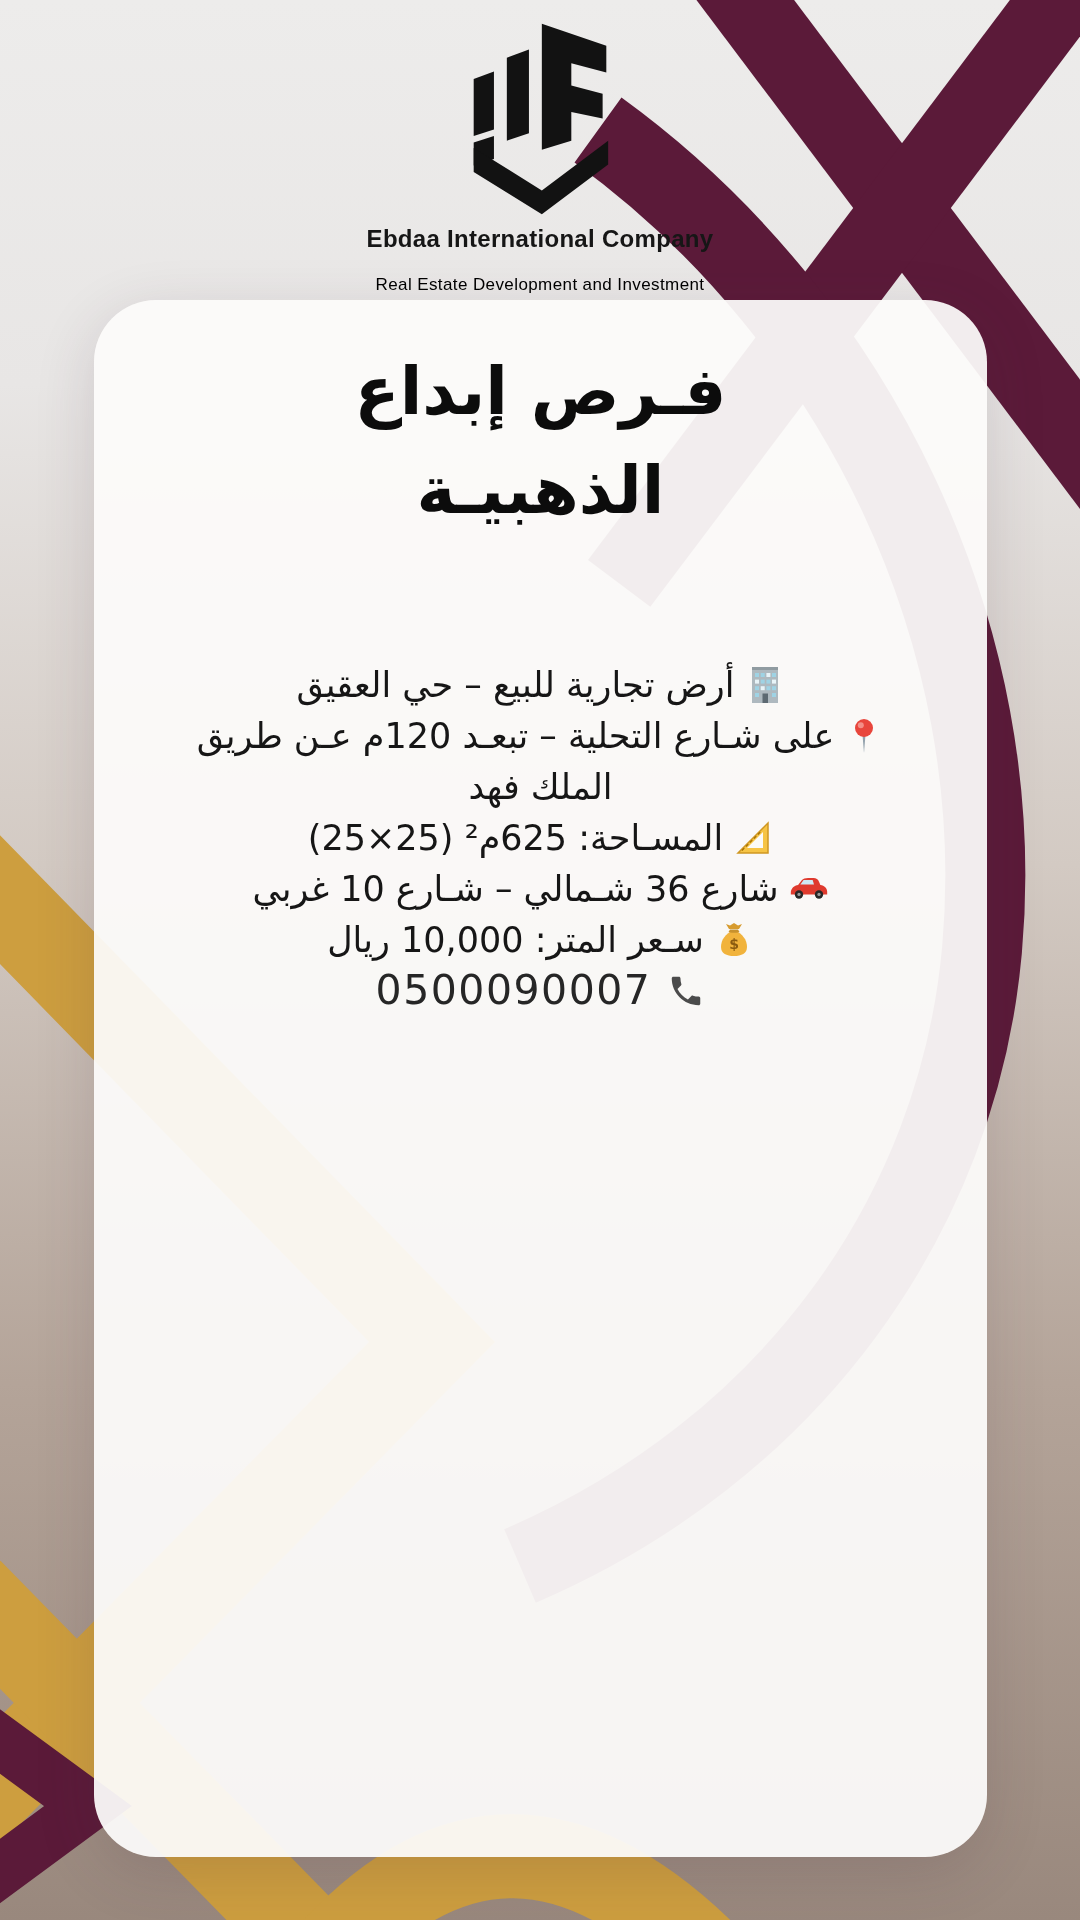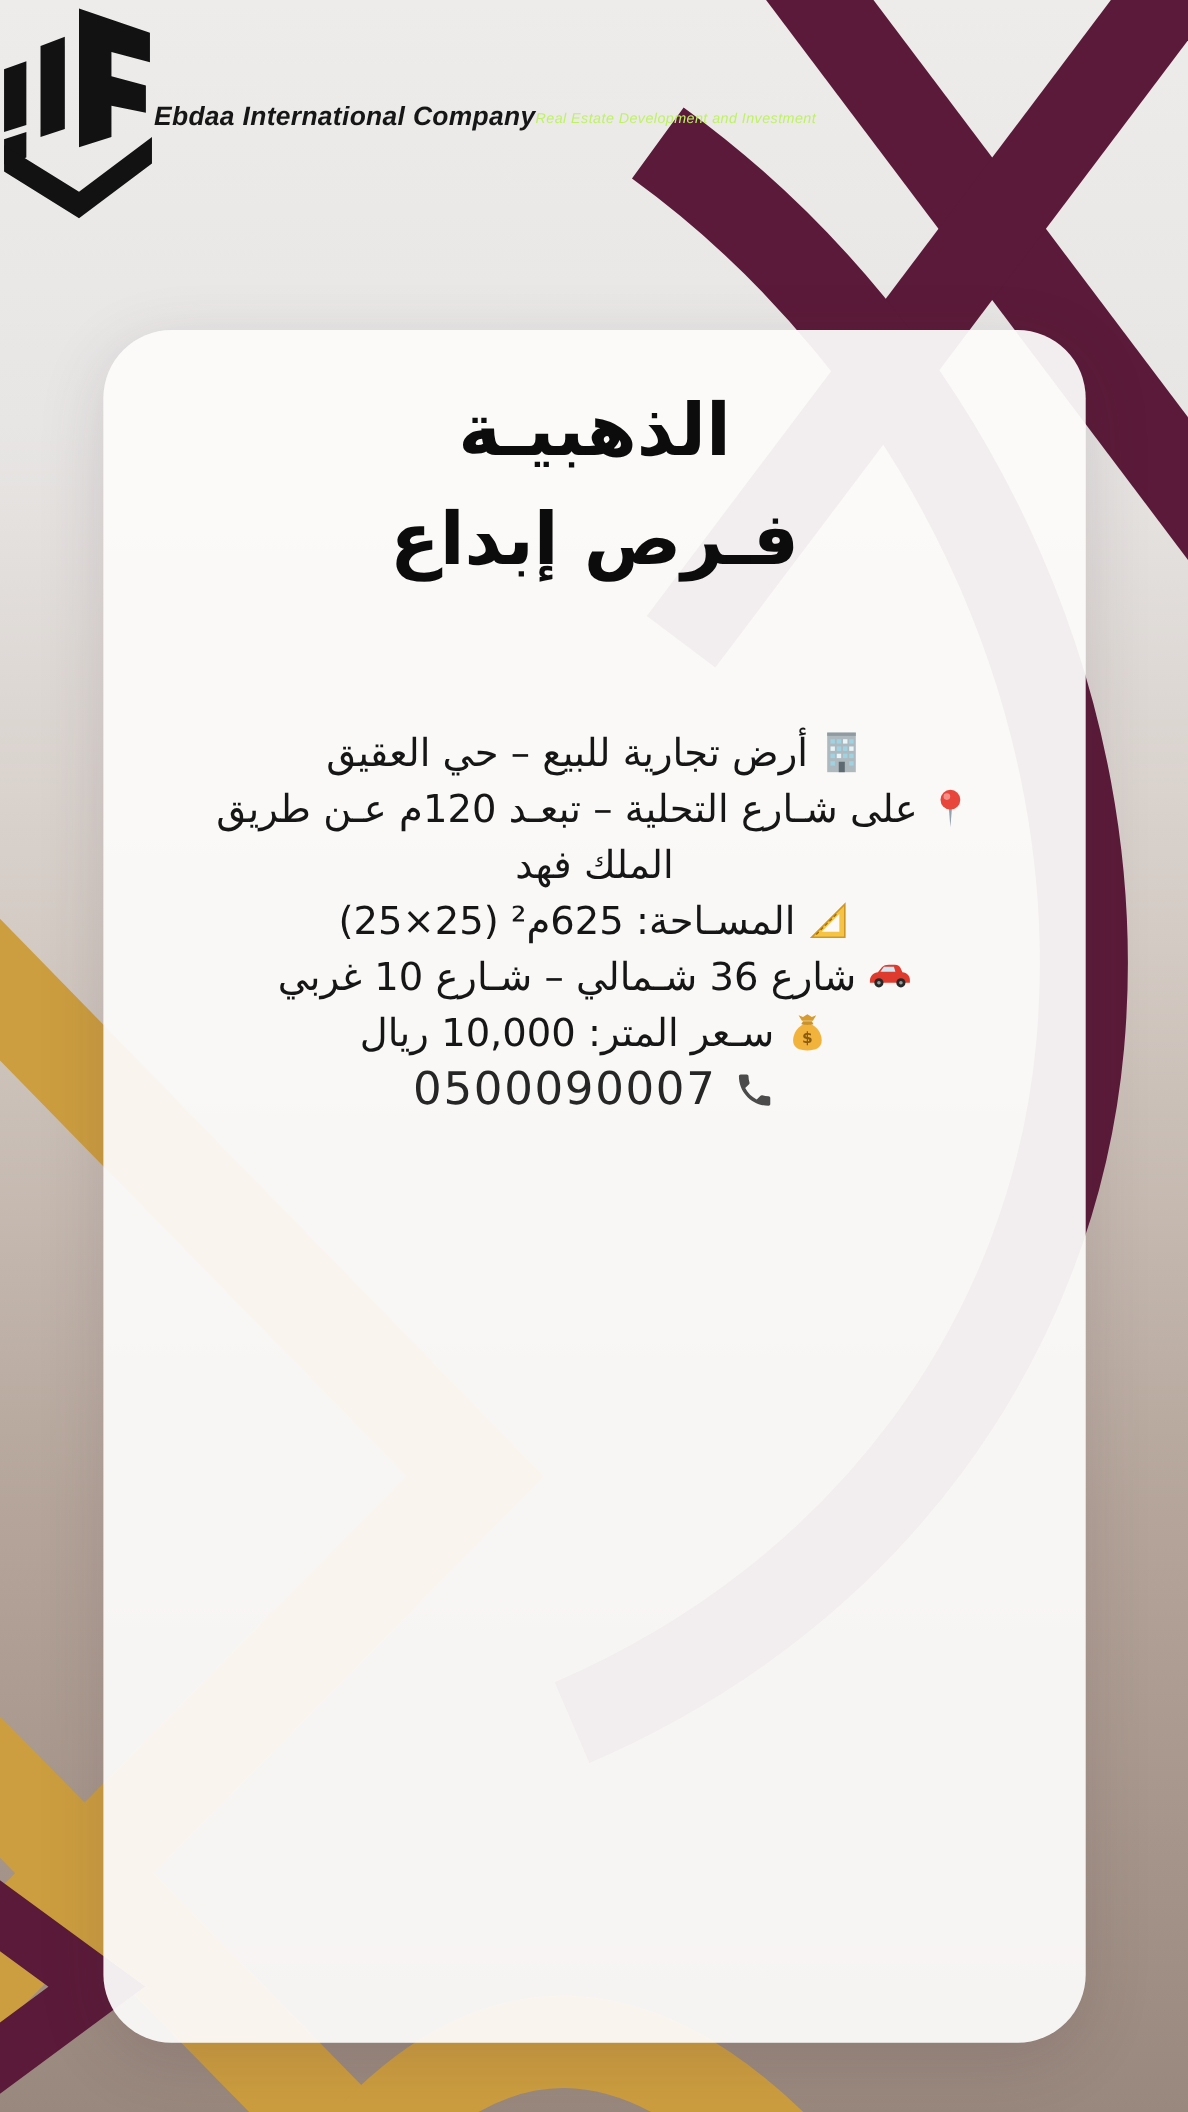--- a/index.html
+++ b/index.html
@@ -1,26 +1,26 @@
 <!DOCTYPE html>
 <html><head>
 <meta charset="utf-8">
 <style>
   html,body{margin:0;padding:0;background:#6e6660;}
   .stage{position:relative;width:1080px;height:1920px;overflow:hidden;
          font-family:"DejaVu Sans",sans-serif;}
   .bg-svg{position:absolute;left:0;top:0;width:1080px;height:1920px;display:block;}
   
-  .brand{position:absolute;top:4px;left:0;width:100%;display:flex;
-         align-items:center;z-index:3;font-style:italic;}
+  .brand{position:absolute;top:20px;left:0;width:100%;display:flex;
+         flex-direction:column;align-items:center;z-index:3;}
   .logo{width:140px;height:auto;display:block;}
   .brand-name{margin-top:10px;font-family:"Liberation Sans",sans-serif;
               font-weight:700;font-size:24px;color:#161616;letter-spacing:.3px;}
-  .brand-tag{margin-top:11px;font-family:"Liberation Sans",sans-serif;
-             font-size:13px;color:#bef264;letter-spacing:.4px;}
+  .brand-tag{margin-top:22px;font-family:"Liberation Sans",sans-serif;
+             font-size:17px;color:#000000;letter-spacing:.4px;}
   
   .card{position:absolute;left:94px;top:300px;width:893px;height:1557px;
         background:rgba(252,251,250,0.94);border-radius:62px;z-index:2;
         box-shadow:0 16px 60px rgba(70,45,60,0.16);}
   .card-inner{padding-top:42px;text-align:center;}
   .title{direction:rtl;font-size:66px;font-weight:700;color:#0c0c0c;line-height:99px;}
   .details{direction:rtl;margin-top:120px;font-size:35px;color:#161616;line-height:51px;}
   .detail-row{white-space:normal;padding:0 70px;}
   .detail-text{white-space:pre-line;}
   .d-icon{display:inline-block;width:40px;height:40px;vertical-align:-8px;margin-left:10px;}
@@ -63,22 +63,22 @@
       <path d="M4,139 L78,185 L150,131 L150,157 L78,211 L4,165 Z"></path>
     </svg>
     <div class="brand-name">Ebdaa International Company</div>
     <div class="brand-tag">Real Estate Development and Investment</div>
   </div>
 
   <div class="card">
     <div class="card-inner">
 
       <div class="title">
+        <div>فـرص إبداع</div>
         <div>الذهبيـة</div>
-        <div>فـرص إبداع</div>
       </div>
 
       <div class="details">
 
         <div class="detail-row">
           <svg class="d-icon" viewBox="0 0 40 40">
             <rect x="7" y="2" width="26" height="36" fill="#aeb9bf"></rect>
             <rect x="7" y="2" width="26" height="3" fill="#8f9ba1"></rect>
             <g fill="#9fd3e4">
               <rect x="10" y="8" width="4" height="4"></rect>

